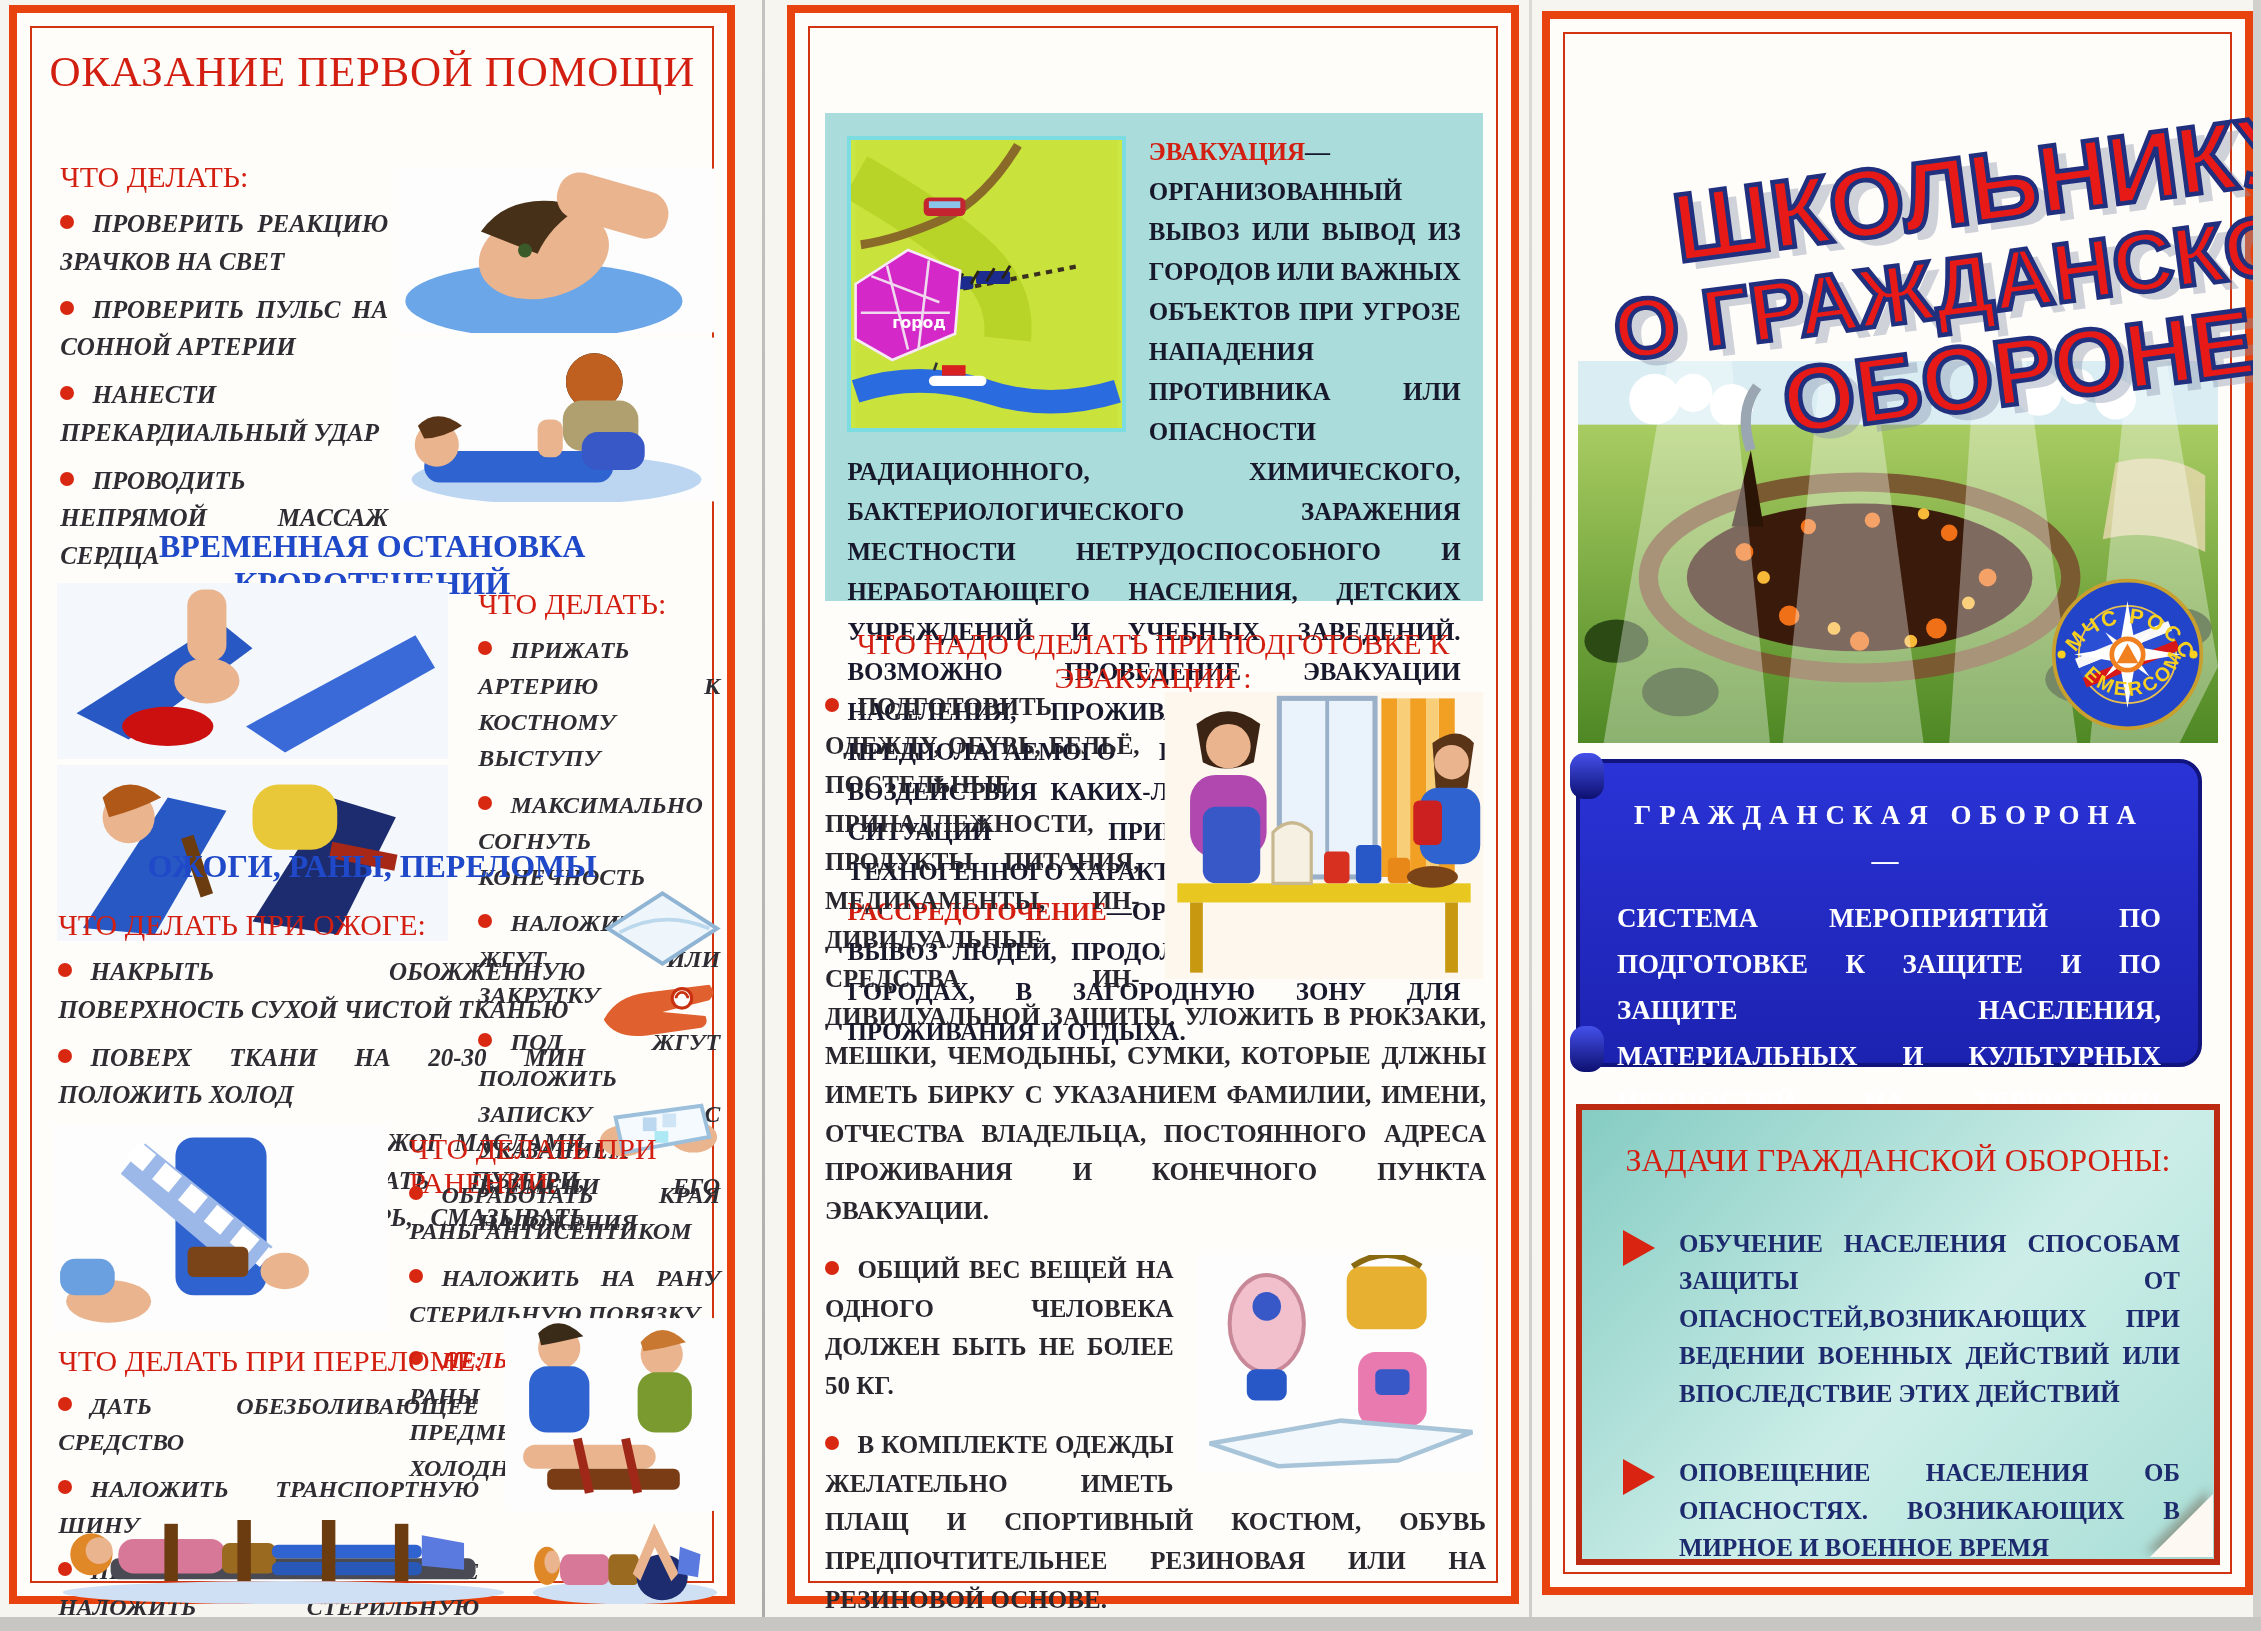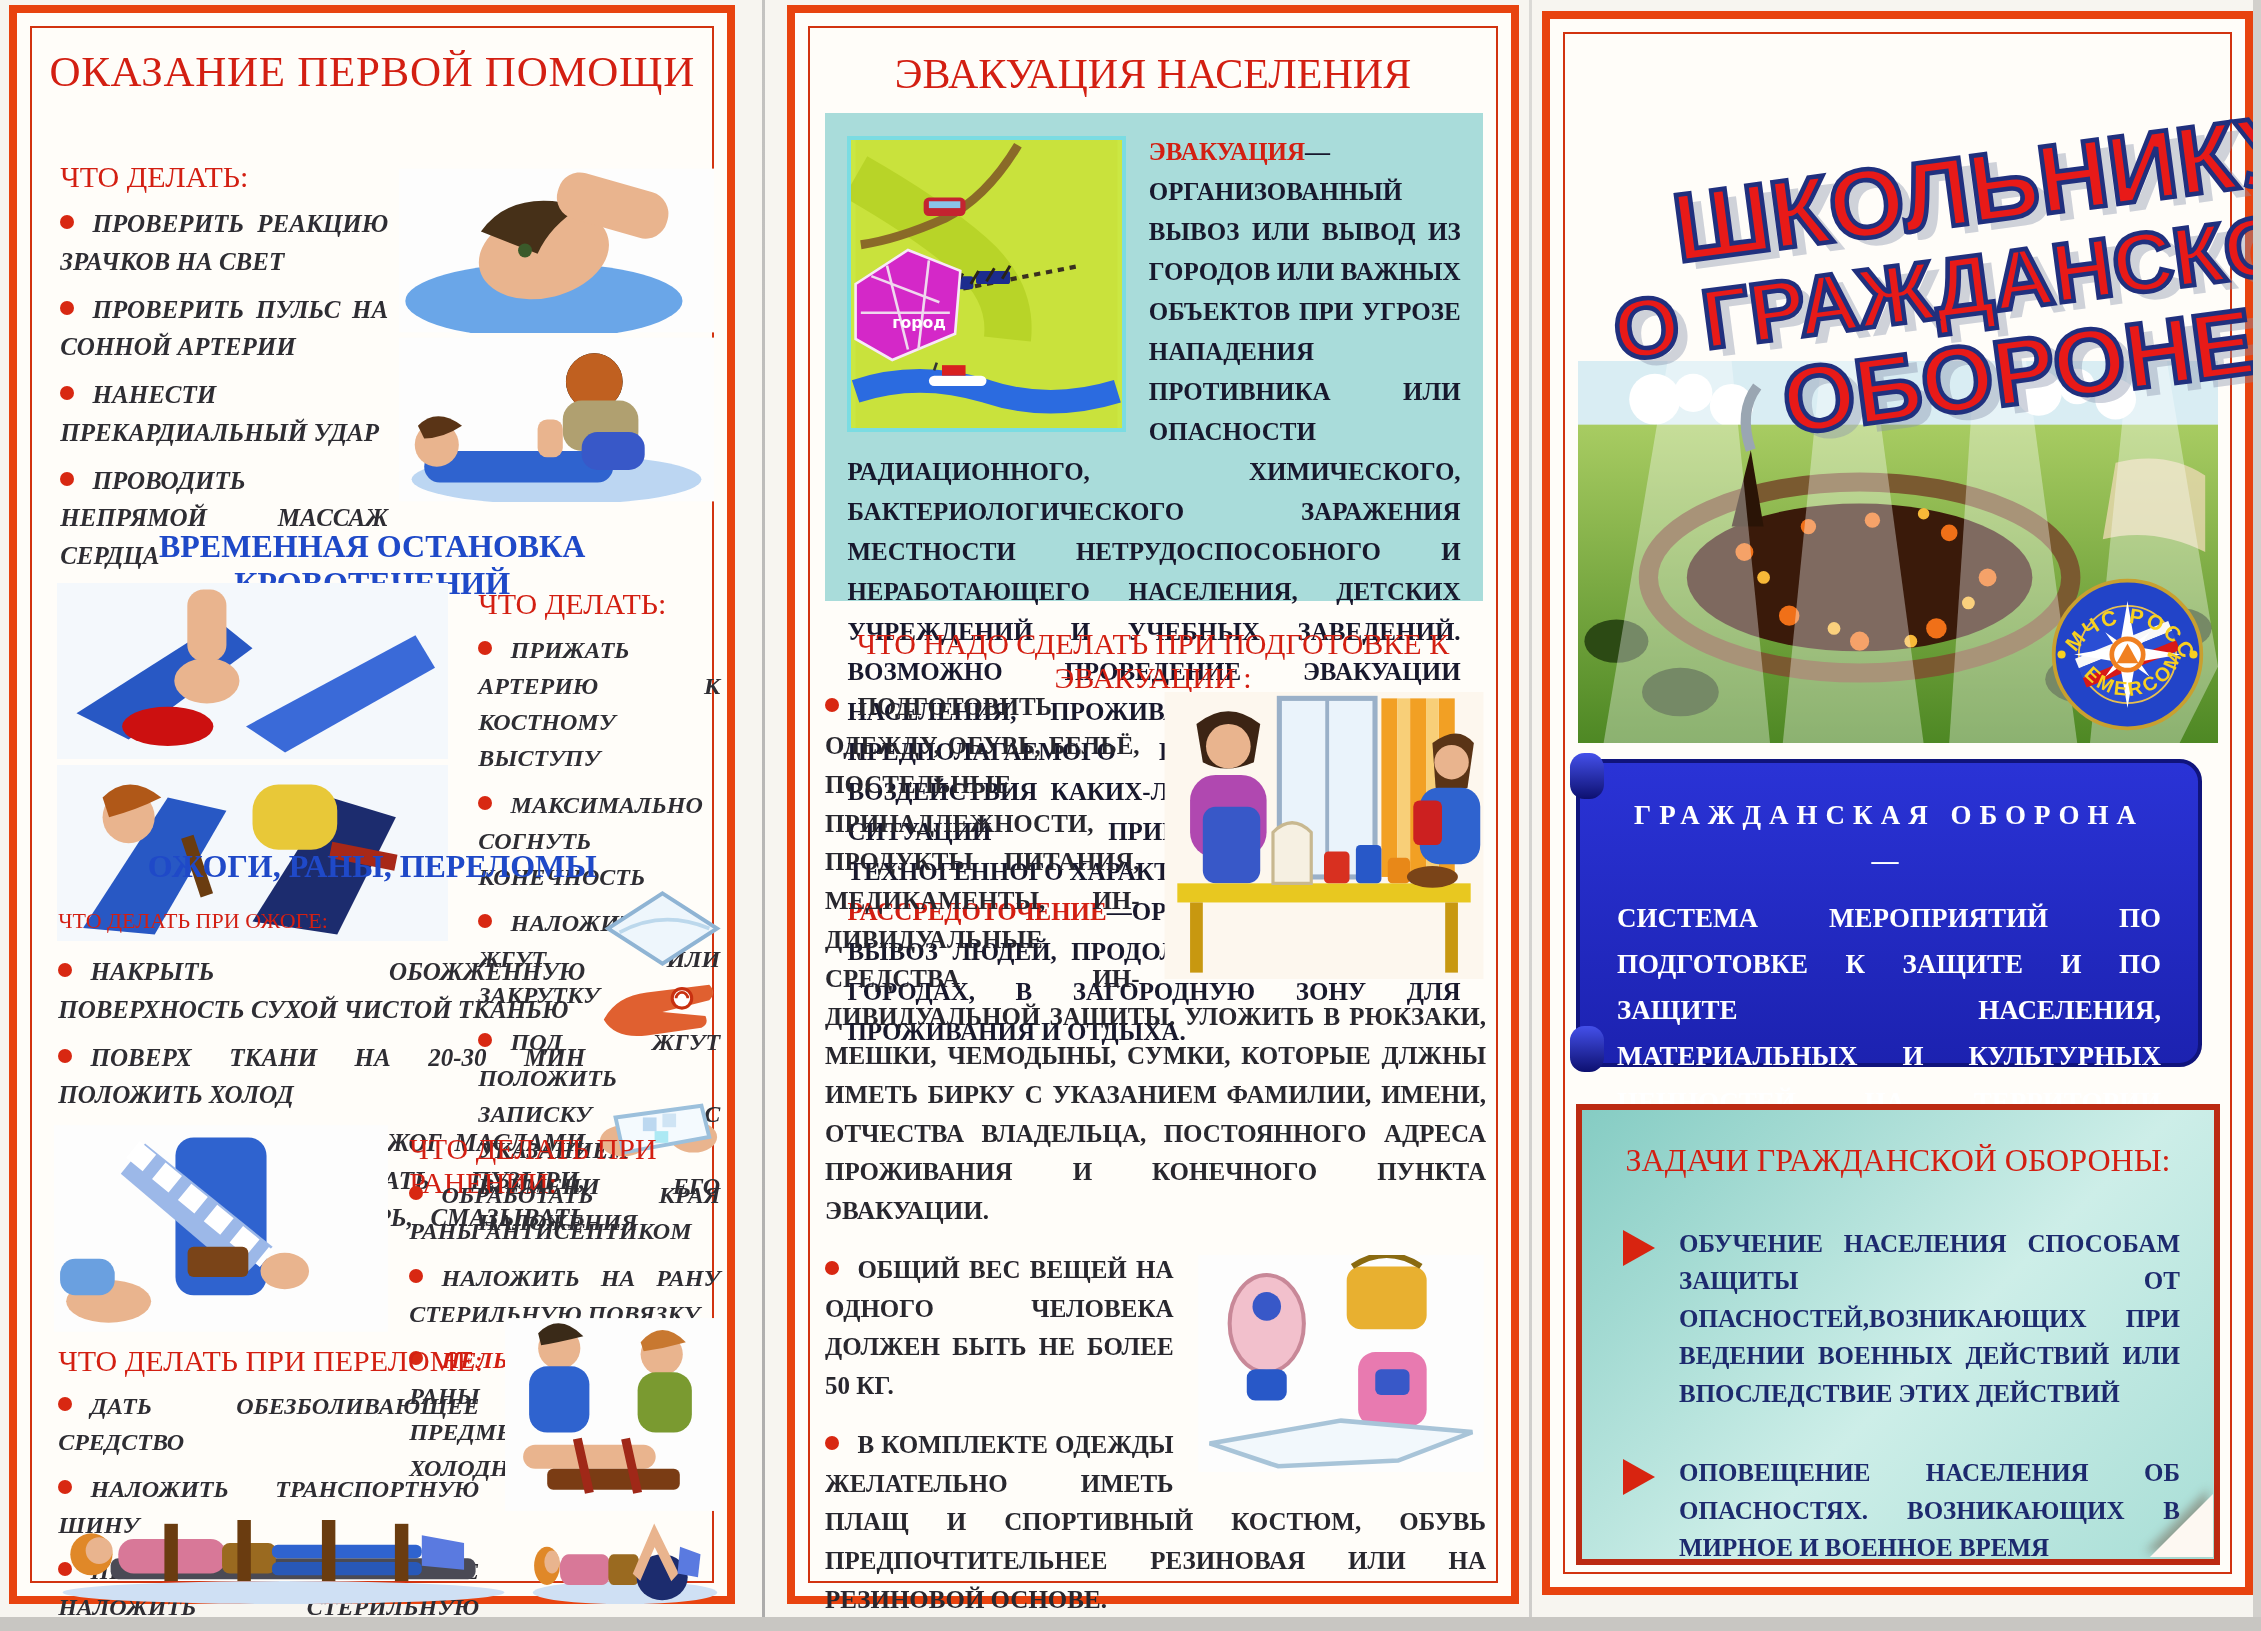--- a/index.html
+++ b/index.html
@@ -128,21 +128,21 @@
     <div class="abs t-red" style="left:461px;top:574px;font-size:30px;">ЧТО ДЕЛАТЬ:</div>
     <div class="abs list" style="left:461px;top:619px;width:242px;font-size:24px;">
       <p class="dot"><span>ПРИЖАТЬ АРТЕРИЮ К КОСТНОМУ ВЫСТУПУ</span></p>
       <p class="dot"><span>МАКСИМАЛЬНО СОГНУТЬ КОНЕЧНОСТЬ</span></p>
       <p class="dot"><span>НАЛОЖИТЬ ЖГУТ ИЛИ ЗАКРУТКУ</span></p>
       <p class="dot"><span>ПОД ЖГУТ ПОЛОЖИТЬ ЗАПИСКУ С УКАЗАНИЕМ ВРЕМЕНИ ЕГО НАЛОЖЕНИЯ</span></p>
     </div>
 
     <div class="abs ctr t-blue" style="left:0;width:100%;top:835px;font-size:32px;">ОЖОГИ, РАНЫ, ПЕРЕЛОМЫ</div>
 
-    <div class="abs t-red" style="left:41px;top:895px;font-size:22px;">ЧТО ДЕЛАТЬ ПРИ ОЖОГЕ:</div>
+    <div class="abs t-red" style="left:41px;top:895px;font-size:30px;">ЧТО ДЕЛАТЬ ПРИ ОЖОГЕ:</div>
     <div class="abs list" style="left:41px;top:940px;width:527px;">
       <p class="dot"><span class="no"></span><span>НАКРЫТЬ ОБОЖЖЕННУЮ ПОВЕРХНОСТЬ СУХОЙ ЧИСТОЙ ТКАНЬЮ</span></p>
       <p class="dot"><span class="no"></span><span>ПОВЕРХ ТКАНИ НА 20-30 МИН ПОЛОЖИТЬ ХОЛОД</span></p>
       <p class="dot"><span class="no">НЕЛЬЗЯ</span><span> СМАЗЫВАТЬ ОЖОГ МАСЛАМИ И ЖИРАМИ, ВСКРЫВАТЬ ПУЗЫРИ, НАКЛАДЫВАТЬ ПЛАСТЫРЬ, СМАЗЫВАТЬ ЙОДОМ ИЛИ ЗЕЛЕНКОЙ</span></p>
     </div>
 
     <div class="ill" style="left:587px;top:876px;width:117px;height:79px;">
       <svg viewBox="0 0 60 40">
           <polygon points="30,2 58,20 30,38 2,20" fill="#eef6fc" stroke="#8fb4d4" stroke-width="2"></polygon>
           <path d="M8 22 Q30 10 54 20" stroke="#bcd8ec" stroke-width="2" fill="none"></path>
@@ -236,21 +236,20 @@
           <ellipse cx="104" cy="30" rx="20" ry="12" fill="#1c2c6e"></ellipse>
           <path d="M84 30 L98 8 L114 30" stroke="#e9b48e" stroke-width="7" fill="none"></path>
           <polygon points="118,14 134,18 132,30 116,28" fill="#5a7ae0"></polygon>
         </svg>
     </div>
   </div>
 
   <div class="panel" style="left:787px;top:5.3px;width:716px;height:1583px;">
     <div class="inner-line"></div>
 
-    <div class="abs ctr t-red" style="left:0;width:100%;top:37px;font-size:42px;">ЭВАКУАЦИЯ НАСЕЛЕНИЯ</div>
 
     <div class="abs cyanbox" style="left:30px;top:100px;width:658px;height:488px;">
       <div class="mapfloat">
         <svg viewBox="0 0 100 110" style="font-size:38px">
           <rect width="100" height="110" fill="#c9e23c"></rect>
           <path d="M0 14 Q28 30 44 44 Q60 58 58 76" fill="none" stroke="#b8d428" stroke-width="18"></path>
           <path d="M62 2 Q50 22 34 30 Q16 38 2 40" fill="none" stroke="#8a6a28" stroke-width="3.4"></path>
           <rect x="26" y="22" width="16" height="7" rx="2" fill="#c42430"></rect>
             <rect x="28" y="23.4" width="12" height="2.6" fill="#8ac4e8"></rect>
           <path d="M14 62 L86 48" stroke="#3a3020" stroke-width="1.6" stroke-dasharray="2.4 2.2"></path>

